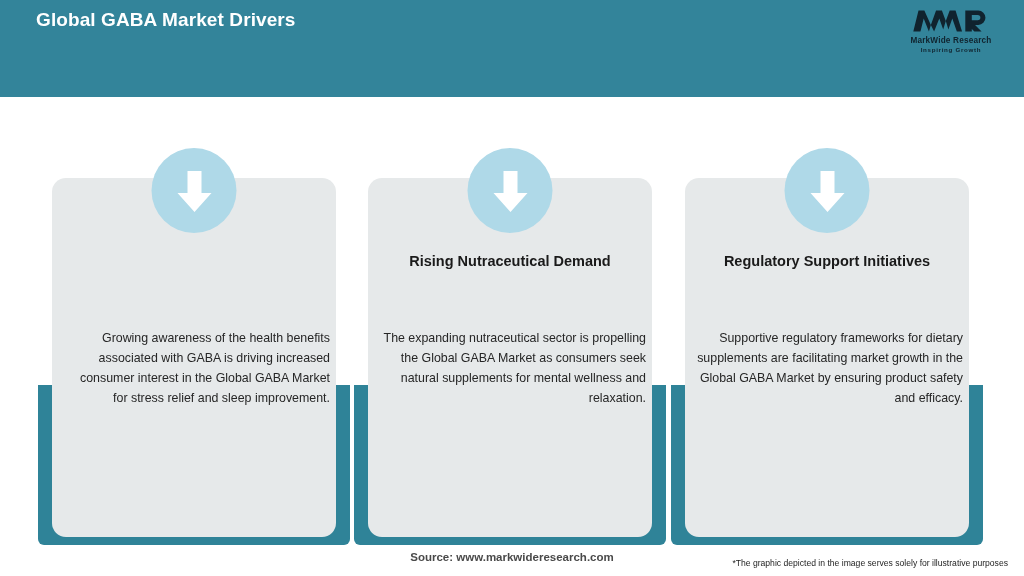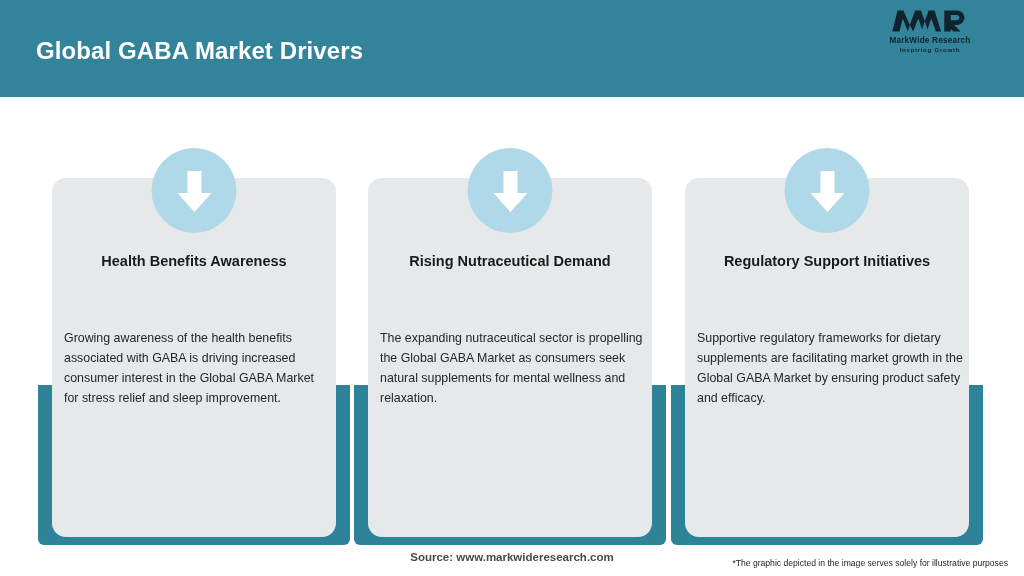--- a/index.html
+++ b/index.html
@@ -24,32 +24,32 @@
     position: absolute;
     left: 0; top: 0;
     width: 1024px;
     height: 97px;
     background: #33849A;
   }
 
   .header-title {
     position: absolute;
     left: 36px;
-    top: 37px;
-    font-size: 24px;
+    top: 9px;
+    font-size: 19px;
     font-weight: bold;
     color: #ffffff;
     letter-spacing: 0.1px;
     white-space: nowrap;
   }
 
   
   .logo {
     position: absolute;
-    right: 38px;
+    right: 17px;
     top: 8px;
     width: 112px;
     height: 56px;
     display: flex;
     flex-direction: column;
     align-items: center;
     justify-content: flex-start;
   }
   .logo-mark {
     width: 78px;
@@ -142,21 +142,21 @@
   }
 
   .card-body {
     position: absolute;
     left: 28px;
     right: 22px;
     top: 180px;
     font-size: 12.4px;
     line-height: 1.62;
     color: #262626;
-    text-align: left;
+    text-align: right;
   }
 
   
   .footer-source {
     position: absolute;
     left: 0;
     top: 557px;
     width: 1024px;
     text-align: center;
     font-size: 11.5px;
@@ -200,21 +200,20 @@
   <div class="cards">
 
     <div class="card-group g1">
       <div class="accent"></div>
       <div class="card"></div>
       <div class="icon-circle">
         <svg width="44" height="48" viewBox="0 0 44 48">
           <polygon points="15,4 29,4 29,26 39,26 22,45 5,26 15,26" fill="#FFFFFF"></polygon>
         </svg>
       </div>
-      <div class="card-title">Health Benefits Awareness</div>
       <div class="card-body">Growing awareness of the health benefits associated with GABA is driving increased consumer interest in the Global GABA Market for stress relief and sleep improvement.</div>
     </div>
 
     <div class="card-group g3">
       <div class="accent"></div>
       <div class="card"></div>
       <div class="icon-circle">
         <svg width="44" height="48" viewBox="0 0 44 48">
           <polygon points="15,4 29,4 29,26 39,26 22,45 5,26 15,26" fill="#FFFFFF"></polygon>
         </svg>

